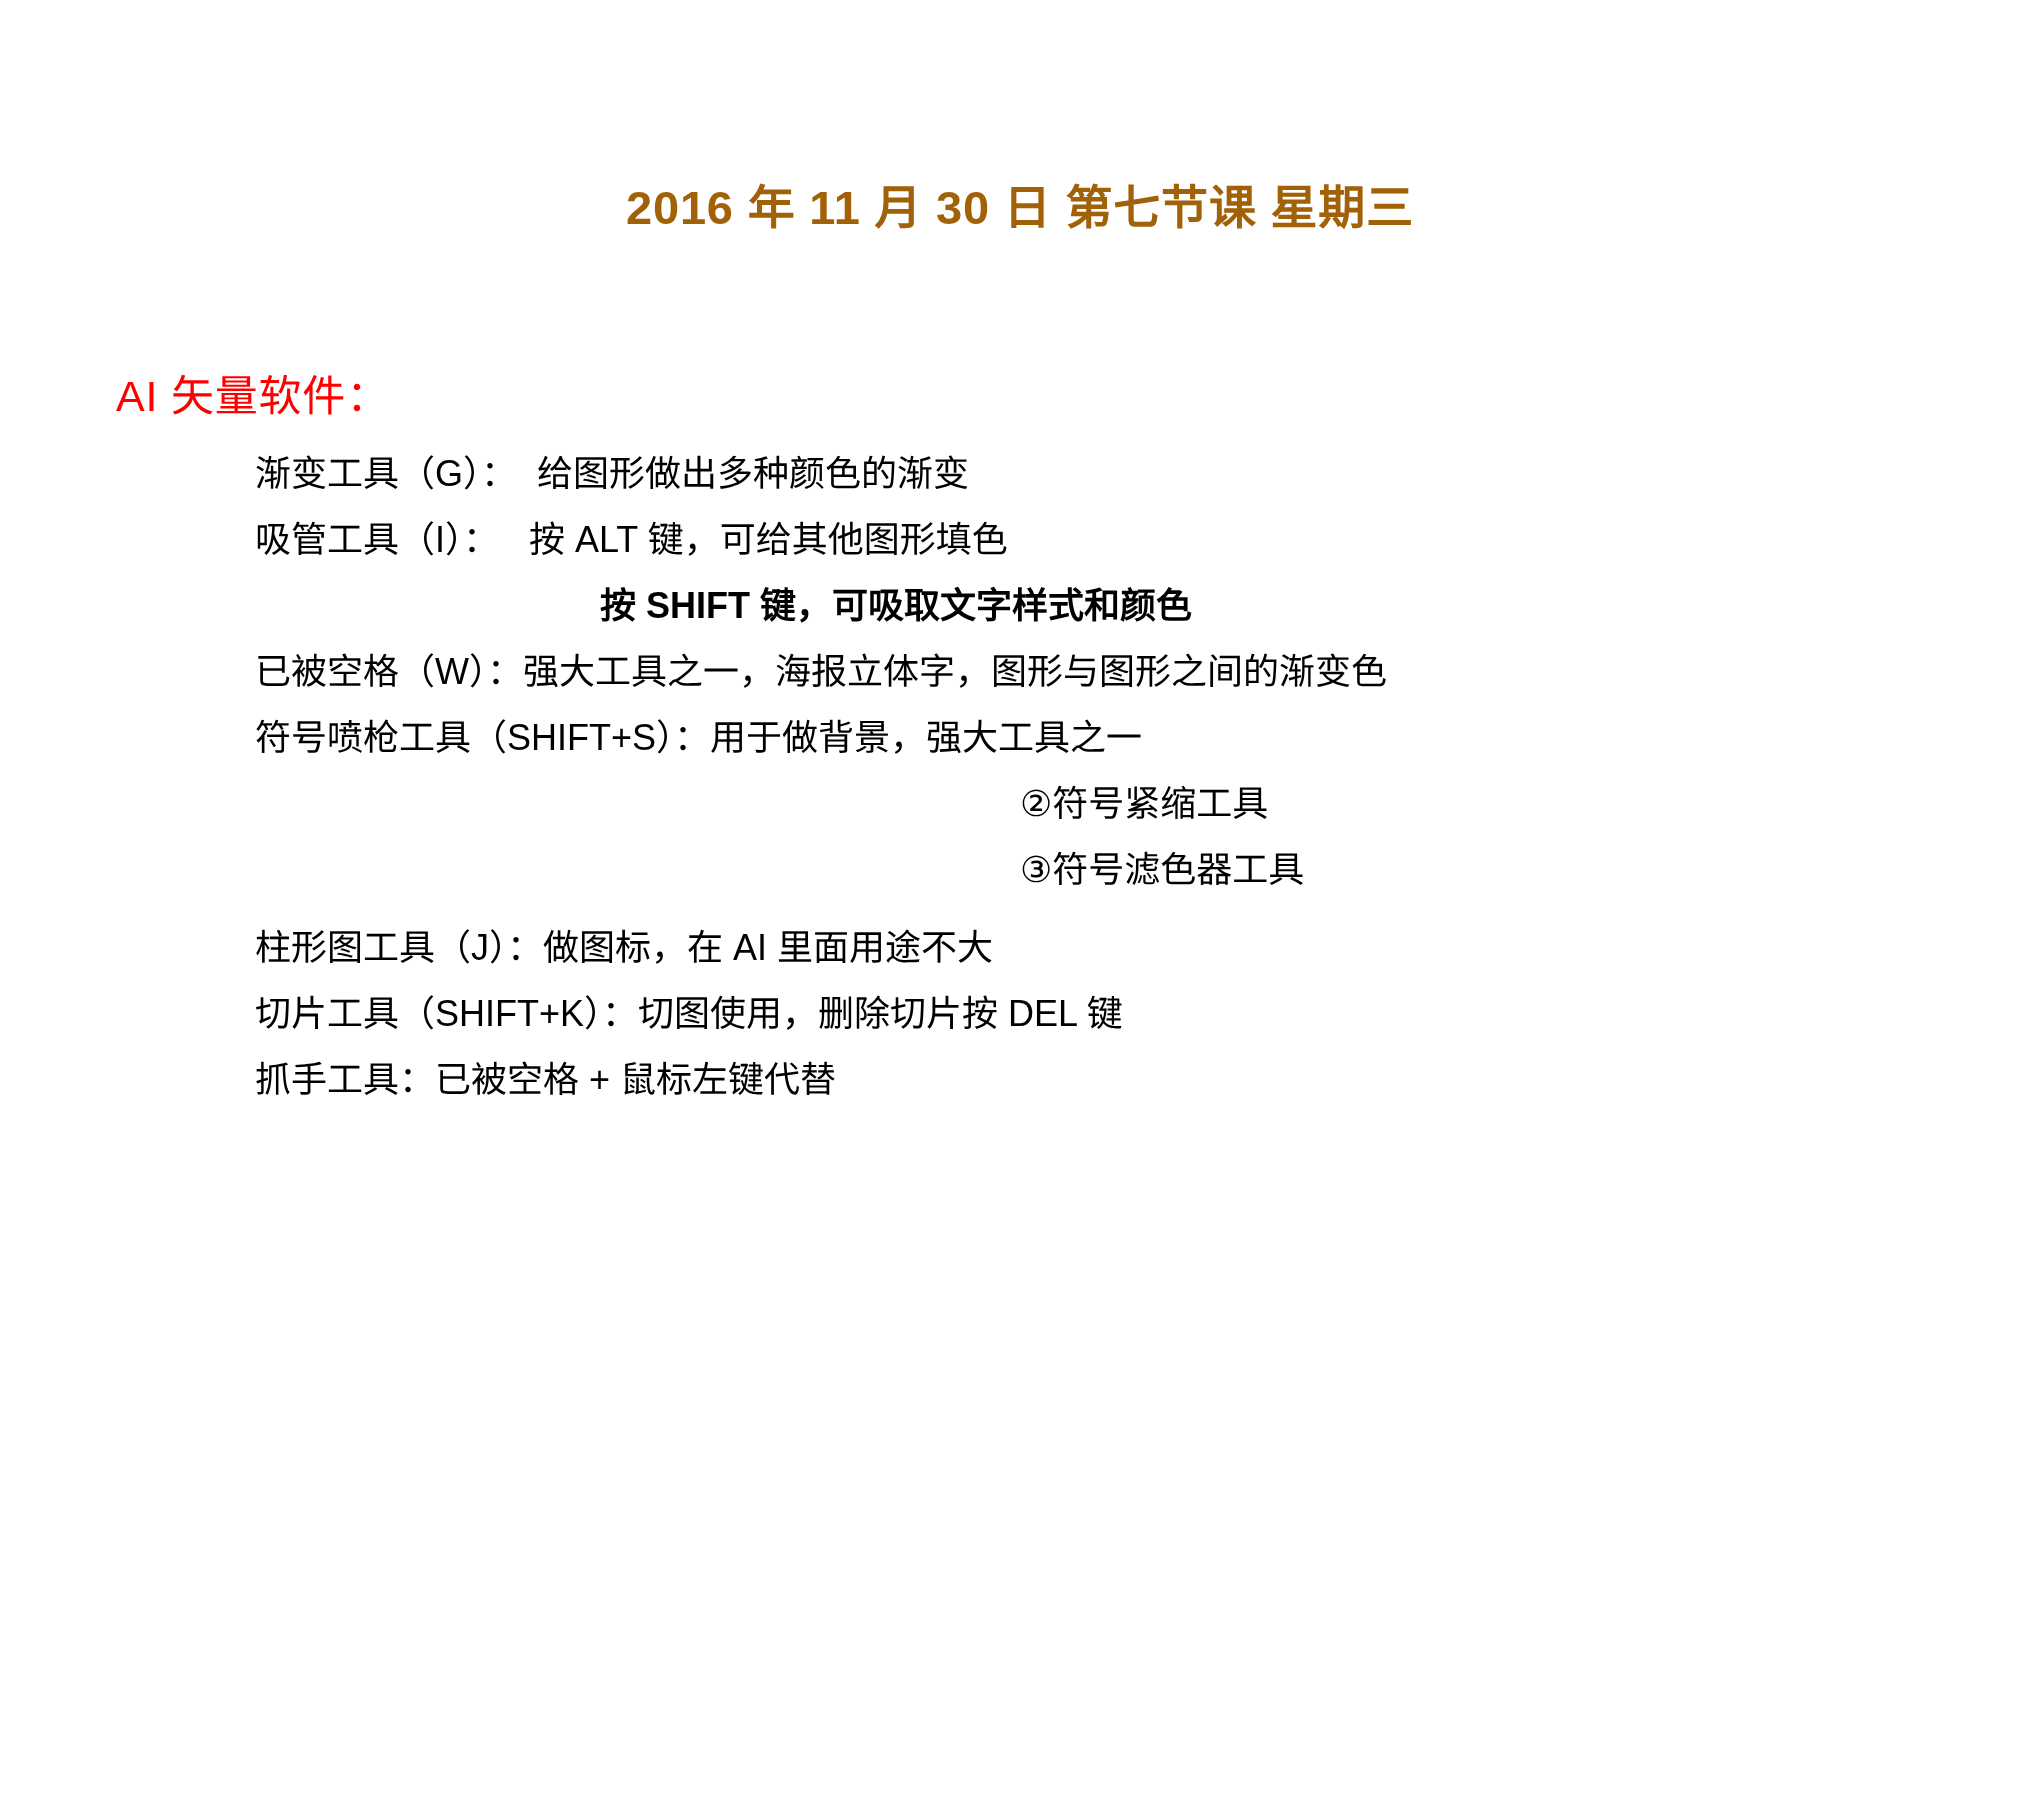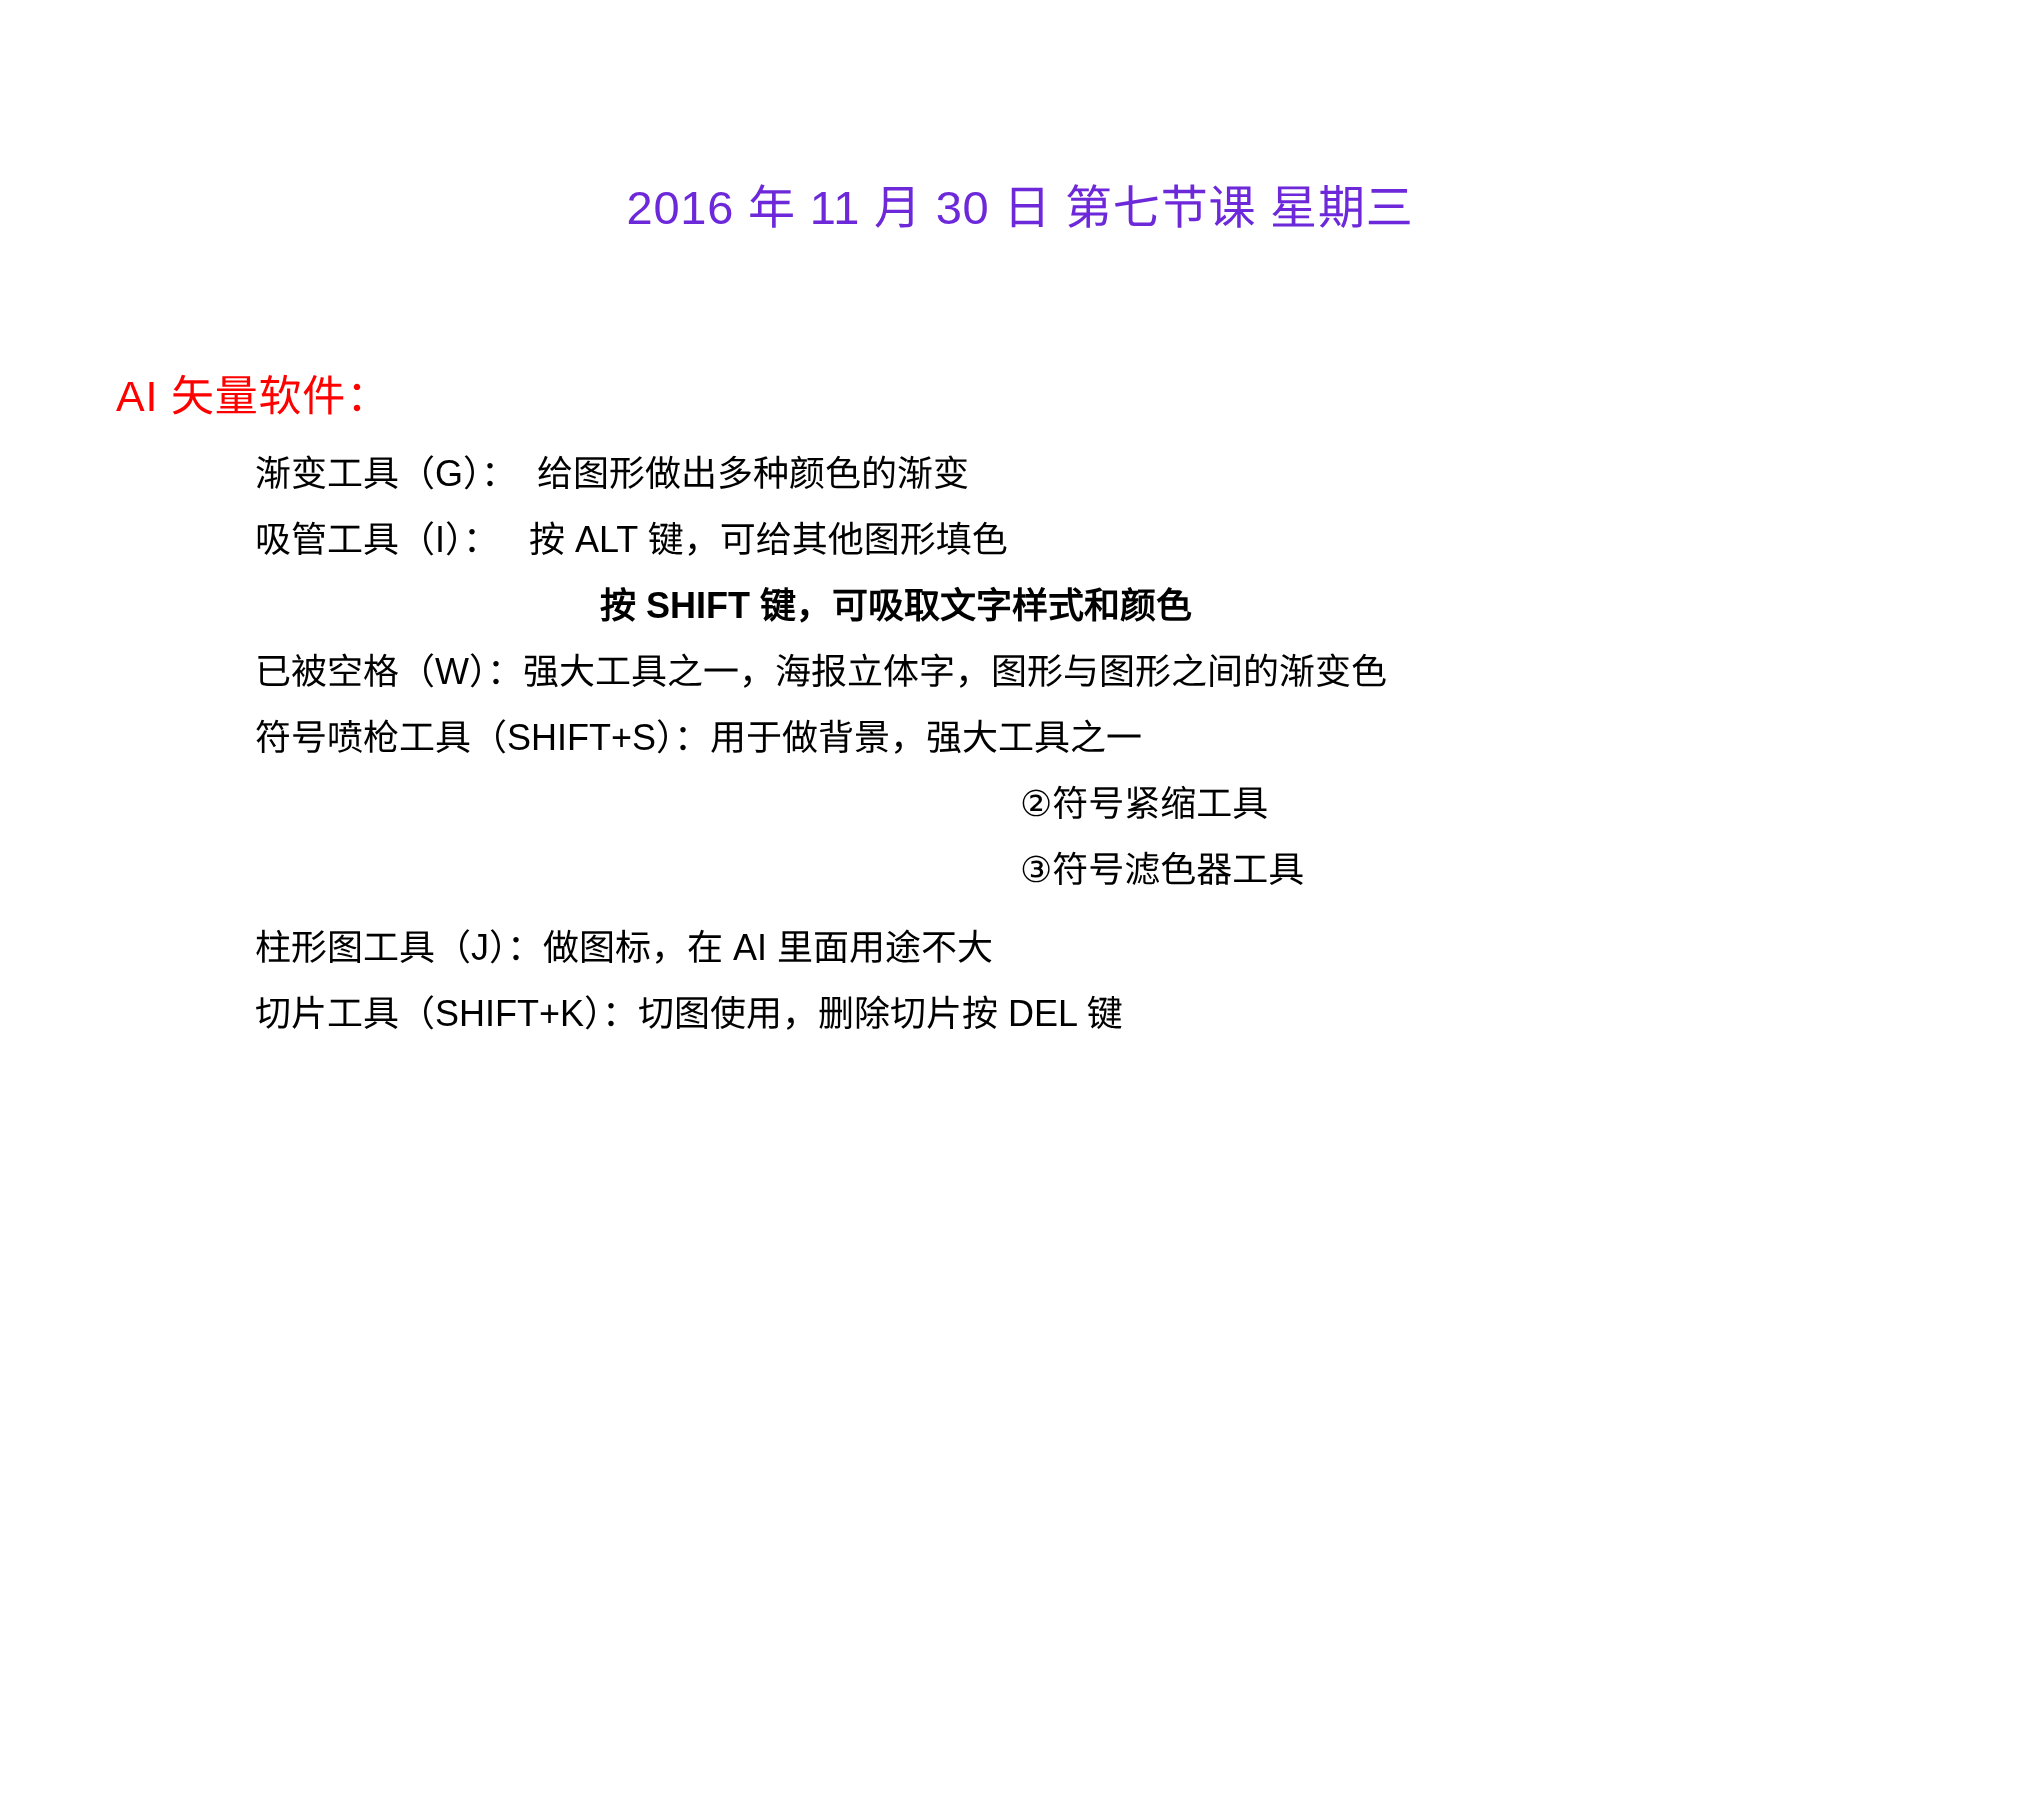--- a/index.html
+++ b/index.html
@@ -21,23 +21,23 @@
     height: 1798px;
     box-sizing: border-box;
     padding: 0;
     overflow: hidden;
   }
   .doc-title {
     margin: 0;
     padding-top: 169px;
     text-align: center;
     font-size: 47px;
-    font-weight: normal;
+    font-weight: bold;
     letter-spacing: 0.8px;
-    color: #6d28d9;
+    color: #a16207;
   }
   .section-heading {
     margin: 0;
     padding-top: 123px;
     padding-left: 116px;
     font-size: 43px;
     font-weight: normal;
     color: #ff0000;
     letter-spacing: 0.8px;
   }
@@ -100,16 +100,19 @@
 
     <div class="entry">
       <p class="line">柱形图工具（J）：做图标，在 AI 里面用途不大</p>
     </div>
 
 
     <div class="entry">
       <p class="line">切片工具（SHIFT+K）：切图使用，删除切片按 DEL 键</p>
     </div>
 
+    <div class="entry">
+      <p class="line">抓手工具：已被空格 + 鼠标左键代替</p>
+    </div>
 
   </div>
 </div>
 
 
 </body></html>

